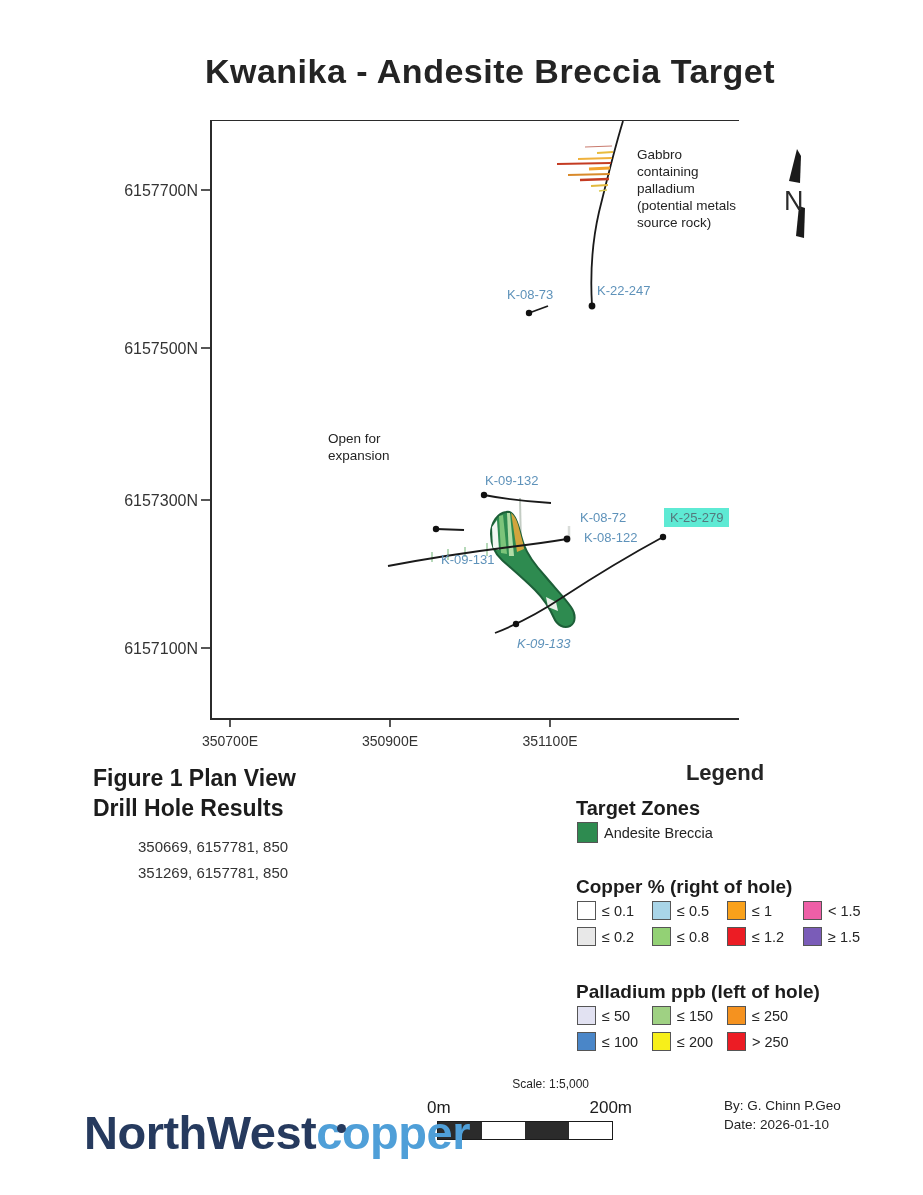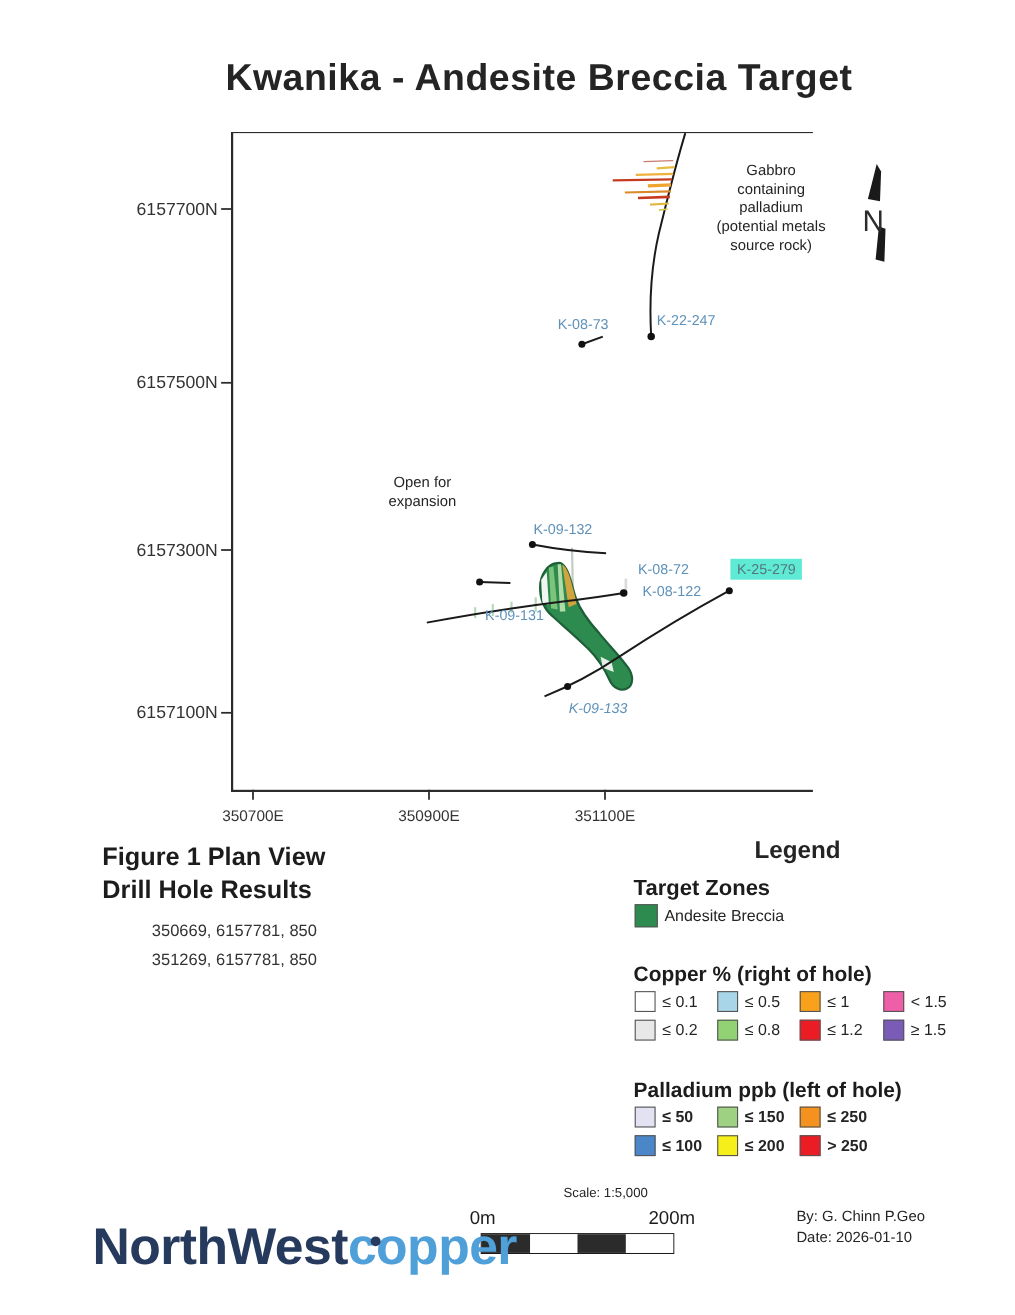--- a/index.html
+++ b/index.html
@@ -14,37 +14,37 @@
   }
   
   .map-frame{
     left:210px;top:120px;width:527px;height:597px;
     border-left:2px solid #2b2b2b;border-top:1.5px solid #2b2b2b;border-bottom:2px solid #2b2b2b;
   }
   .overlay{left:0;top:0;z-index:1;pointer-events:none;}
   .ytick{width:80px;text-align:right;font-size:16px;color:#333;z-index:2;}
   .xtick{width:80px;text-align:center;font-size:14px;color:#333;z-index:2;}
   .anno{
-    text-align:center;font-size:13.5px;line-height:17px;color:#242424;
+    font-size:13.5px;line-height:17px;color:#242424;
     white-space:pre-line;z-index:2;
   }
   .hole-label{font-size:13px;color:#5e92ba;z-index:3;white-space:nowrap;}
   .hole-label.hl{background:#5eead4;padding:2px 6px;color:#54787d;}
   
   .caption-title{left:93px;top:763px;font-size:23px;font-weight:bold;line-height:30px;color:#1c1c1c;}
   .caption-coord{left:138px;font-size:15px;color:#333;}
   
   .legend-title{left:645px;top:760px;width:160px;text-align:center;font-size:22px;font-weight:bold;}
   .lgd-section-title{left:576px;font-size:19px;font-weight:bold;color:#1c1c1c;white-space:nowrap;}
   .lgd-item{display:flex;align-items:center;}
   .sw{display:inline-block;width:19px;height:19px;border:1.2px solid #555;box-sizing:border-box;flex:0 0 auto;}
   .sw-label{font-size:14.5px;color:#242424;margin-left:6px;white-space:nowrap;}
   .lgd-grid{display:grid;grid-auto-rows:19px;row-gap:7px;z-index:2;}
   .grid4{grid-template-columns:75px 75px 76px 80px;}
-  .grid3{grid-template-columns:75px 75px 78px;font-weight:bold;}
+  .grid3{grid-template-columns:75px 75px 78px;}
   .tz-item .sw{width:21px;height:21px;}
   
   .scale-label{left:419px;top:1077px;width:170px;text-align:right;font-size:12px;}
   .scale-end{font-size:17px;color:#1c1c1c;}
   .scale-bar{
     left:437px;top:1121px;width:176px;height:19px;border:1.5px solid #1a1a1a;
     display:flex;box-sizing:border-box;
   }
   .scale-bar span{flex:1 1 25%;}
   .seg-dark{background:#2b2b2b;}

